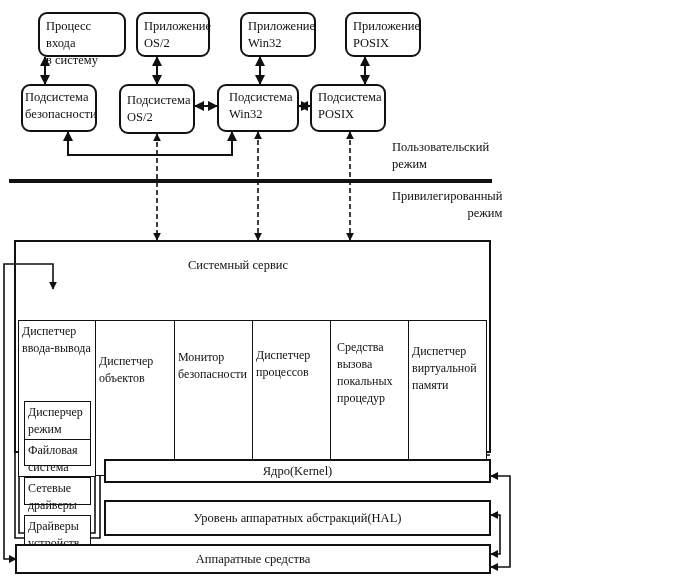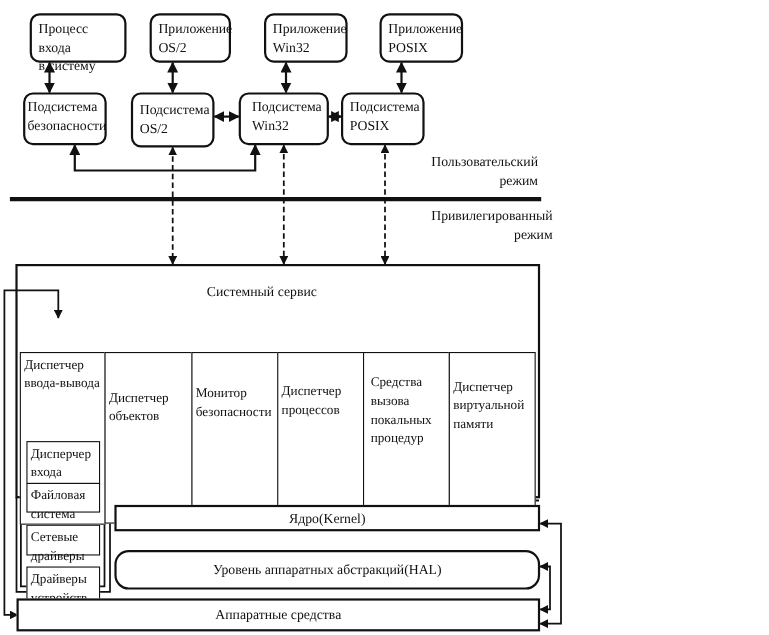--- a/index.html
+++ b/index.html
@@ -44,49 +44,49 @@
   <rect x="15" y="241" width="475" height="211" fill="none" stroke="#111" stroke-width="2"></rect>
   <path d="M15,452 L15,538 L100,538 L100,455 L490,455" fill="none" stroke="#111" stroke-width="1.6"></path>
   <path d="M19,445 L19,533 L95,533 L95,445" fill="none" stroke="#111" stroke-width="1.6"></path>
 
   <polyline points="16,559 4,559 4,264 53,264 53,289" fill="none" stroke="#111" stroke-width="1.6" marker-start="url(#ah)" marker-end="url(#ah)"></polyline>
 
   <polyline points="491,476 510,476 510,567 491,567" fill="none" stroke="#111" stroke-width="1.6" marker-start="url(#ah)" marker-end="url(#ah)"></polyline>
   <polyline points="491,515 500,515 500,554 491,554" fill="none" stroke="#111" stroke-width="1.6" marker-start="url(#ah)" marker-end="url(#ah)"></polyline>
 </svg>
 
-<div class="box rbox tl" style="left:27px;top:12px;width:88px;height:45px;">Процесс входа
+<div class="box rbox tl" style="left:38px;top:12px;width:88px;height:45px;">Процесс входа
 в систему</div>
 <div class="box rbox tl" style="left:136px;top:12px;width:74px;height:45px;">Приложение
 OS/2</div>
 <div class="box rbox tl" style="left:240px;top:12px;width:76px;height:45px;">Приложение
 Win32</div>
 <div class="box rbox tl" style="left:345px;top:12px;width:76px;height:45px;">Приложение
 POSIX</div>
 
 <div class="box rbox tl" style="left:21px;top:84px;width:76px;height:48px;padding:3px 2px;">Подсистема
 безопасности</div>
 <div class="box rbox tl" style="left:119px;top:84px;width:76px;height:50px;padding:6px 6px;">Подсистема
 OS/2</div>
 <div class="box rbox tl" style="left:217px;top:84px;width:82px;height:48px;padding:3px 10px;">Подсистема
 Win32</div>
 <div class="box rbox tl" style="left:310px;top:84px;width:76px;height:48px;padding:3px 6px;">Подсистема
 POSIX</div>
 
-<div class="lbl tl" style="left:392px;top:139px;text-align:right;font-family:Liberation Serif, serif;">Пользовательский
+<div class="lbl tl" style="left:392px;top:139px;text-align:left;font-family:Liberation Serif, serif;">Пользовательский
 режим</div>
 <div class="lbl tl" style="left:392px;top:188px;text-align:right;">Привилегированный
 режим</div>
 
 <div class="lbl" style="left:188px;top:257px;">Системный сервис</div>
 
 <div class="cell tl" style="left:18px;top:290px;width:78px;height:157px;">Диспетчер
 ввода-вывода</div>
 <div class="cell tl" style="left:24px;top:371px;width:67px;height:39px;">Дисперчер
-входа</div>
+режим</div>
 <div class="cell tl" style="left:24px;top:409px;width:67px;height:27px;">Файловая
 система</div>
 <div class="cell tl" style="left:24px;top:447px;width:67px;height:28px;">Сетевые
 драйверы</div>
 <div class="cell tl" style="left:24px;top:485px;width:67px;height:39px;">Драйверы
 устройств</div>
 
 <div class="cell tl" style="left:95px;top:290px;width:80px;height:156px;padding-top:32px;">Диспетчер
 объектов</div>
 <div class="cell tl" style="left:174px;top:290px;width:79px;height:156px;padding-top:28px;">Монитор
@@ -95,14 +95,14 @@
 процессов</div>
 <div class="cell tl" style="left:330px;top:290px;width:79px;height:156px;padding-top:18px;padding-left:6px;">Средства
 вызова
 покальных
 процедур</div>
 <div class="cell tl" style="left:408px;top:290px;width:79px;height:156px;padding-top:22px;">Диспетчер
 виртуальной
 памяти</div>
 
 <div class="box center" style="left:104px;top:459px;width:387px;height:24px;">Ядро(Kernel)</div>
-<div class="box center" style="left:104px;top:500px;width:387px;height:36px;border-radius:13px;">Уровень аппаратных абстракций(HAL)</div>
+<div class="box center" style="left:104px;top:500px;width:387px;height:36px;">Уровень аппаратных абстракций(HAL)</div>
 <div class="box center" style="left:15px;top:544px;width:476px;height:30px;">Аппаратные средства</div>
 
 </body></html>

